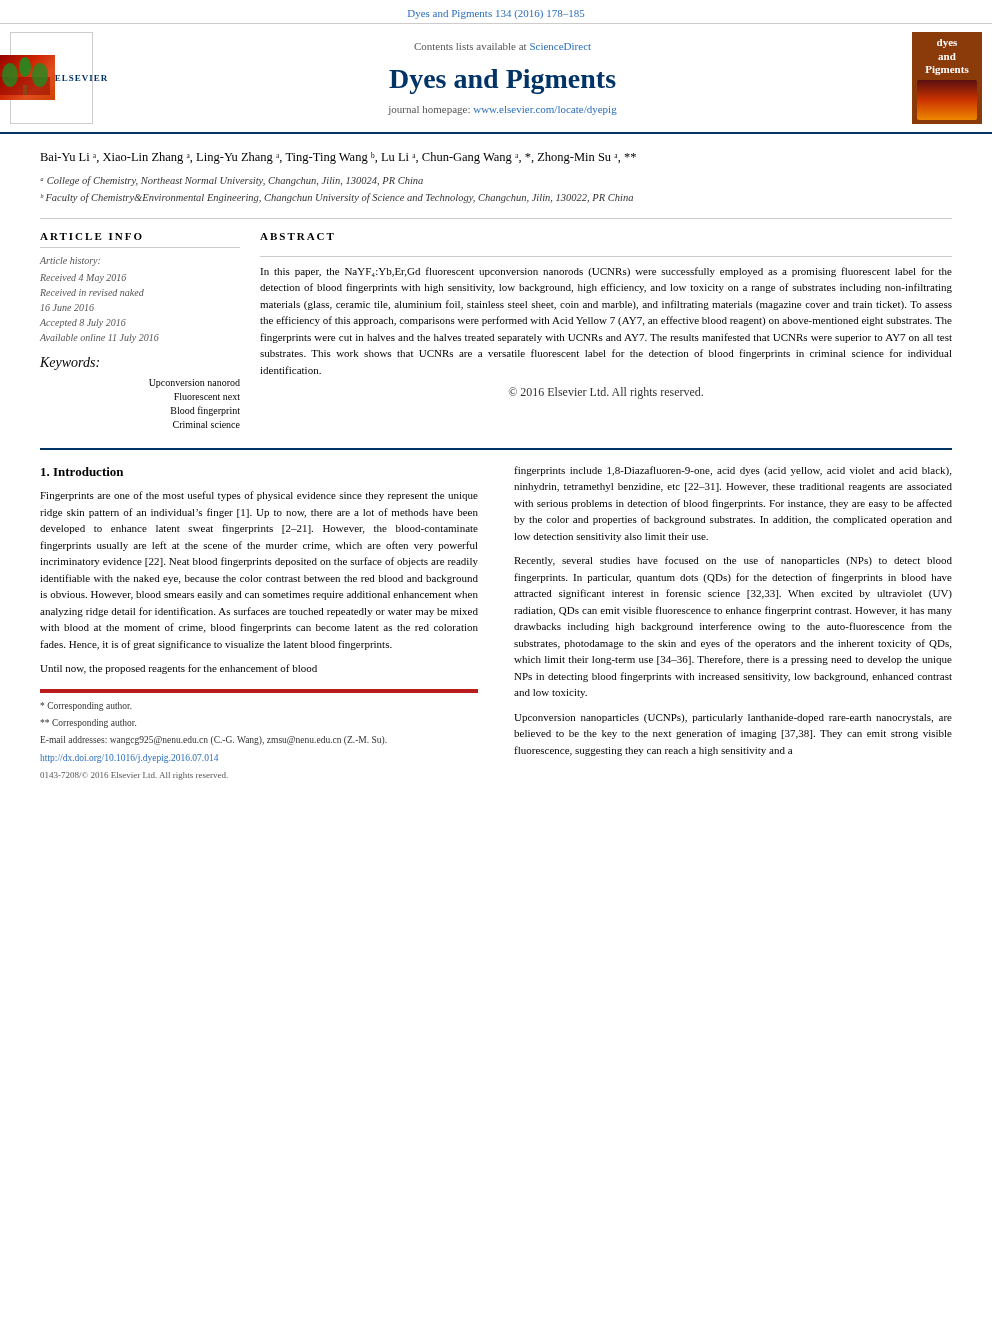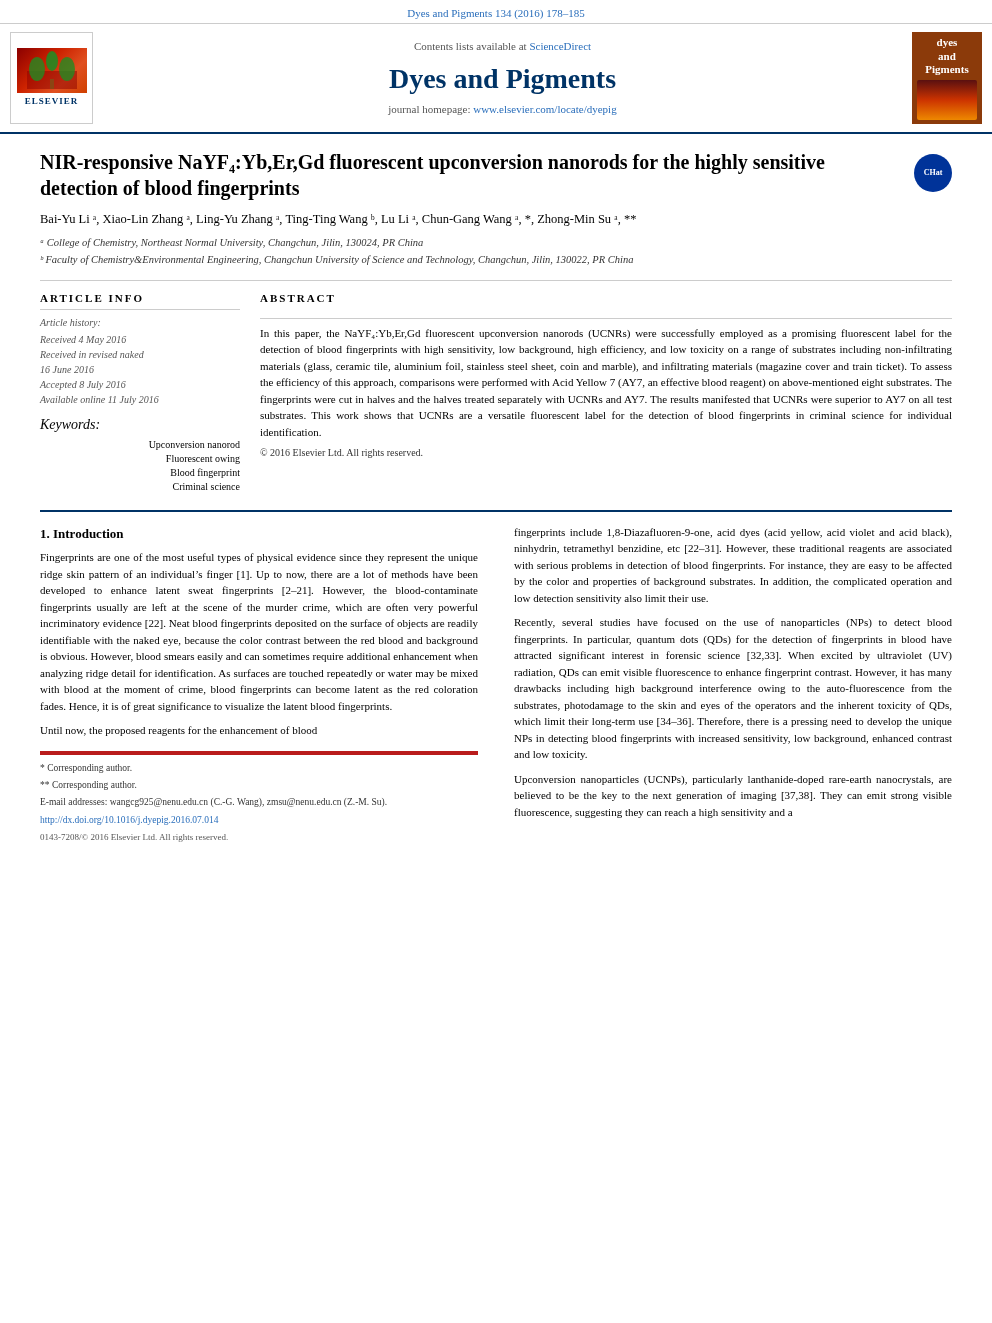--- a/index.html
+++ b/index.html
@@ -22,21 +22,21 @@
     .header-section {
       display: flex;
       align-items: stretch;
       border-bottom: 2px solid #003366;
       padding: 8px 10px;
       gap: 10px;
     }
     .elsevier-logo {
       width: 83px;
       display: flex;
-      flex-direction: column;
+      flex-direction: row;
       align-items: center;
       justify-content: center;
       border: 1px solid #ccc;
       padding: 4px;
       font-size: 9px;
       text-align: center;
     }
     .elsevier-logo-img {
       width: 70px;
       height: 45px;
@@ -191,22 +191,22 @@
       margin-bottom: 6px;
       border-bottom: 1px solid #ccc;
       padding-bottom: 11px;
     }
     .abstract-text {
       font-size: 11px;
       text-align: justify;
       line-height: 1.5;
     }
     .copyright {
-      text-align: left;
-      font-size: 10px;
+      text-align: center;
+      font-size: 12px;
       margin-top: 6px;
       color: #333;
     }
     .section-divider {
       border: none;
       border-top: 2px solid #003366;
       margin: 16px 0 12px 0;
     }
     .body-two-col {
       display: flex;
@@ -283,28 +283,20 @@
       <div>dyes</div>
       <div>and</div>
       <div>Pigments</div>
     </div>
     <div style="width:60px;height:40px;margin-top:4px;background:linear-gradient(to bottom, #5a1010, #cc3300, #ee8800);border-radius:2px;"></div>
   </div>
 </div>
 
 <div class="main-content">
 
-  <div class="article-title">
-    <div style="flex:1;">
-      <span>NIR-responsive NaYF₄:Yb,Er,Gd fluorescent upconversion nanorods for the highly sensitive detection of blood fingerprints</span>
-    </div>
-    <div class="crossmark">
-      <div style="font-size:8px;font-weight:bold;">CHat</div>
-    </div>
-  </div>
 
   <div class="authors">
     <span>Bai-Yu Li&nbsp;ᵃ, Xiao-Lin Zhang&nbsp;ᵃ, Ling-Yu Zhang&nbsp;ᵃ, Ting-Ting Wang&nbsp;ᵇ, Lu Li&nbsp;ᵃ, Chun-Gang Wang&nbsp;ᵃ,&nbsp;*, Zhong-Min Su&nbsp;ᵃ,&nbsp;**</span>
   </div>
 
   <div class="affiliations">
     <p>ᵃ College of Chemistry, Northeast Normal University, Changchun, Jilin, 130024, PR China</p>
     <p>ᵇ Faculty of Chemistry&amp;Environmental Engineering, Changchun University of Science and Technology, Changchun, Jilin, 130022, PR China</p>
   </div>
 
@@ -316,21 +308,21 @@
         <div class="article-history-title">Article history:</div>
         <p>Received 4 May 2016</p>
         <p>Received in revised naked</p>
         <p>16 June 2016</p>
         <p>Accepted 8 July 2016</p>
         <p>Available online 11 July 2016</p>
       </div>
       <div class="keywords-section">
         <div class="keywords-title">Keywords:</div>
         <div class="keyword">Upconversion nanorod</div>
-        <div class="keyword">Fluorescent owing</div>
+        <div class="keyword">Fluorescent next</div>
         <div class="keyword">Blood fingerprint</div>
         <div class="keyword">Criminal science</div>
       </div>
     </div>
 
     <div class="right-col">
       <div class="abstract-title">ABSTRACT</div>
       <div class="abstract-text">In this paper, the NaYF₄:Yb,Er,Gd fluorescent upconversion nanorods (UCNRs) were successfully employed as a promising fluorescent label for the detection of blood fingerprints with high sensitivity, low background, high efficiency, and low toxicity on a range of substrates including non-infiltrating materials (glass, ceramic tile, aluminium foil, stainless steel sheet, coin and marble), and infiltrating materials (magazine cover and train ticket). To assess the efficiency of this approach, comparisons were performed with Acid Yellow 7 (AY7, an effective blood reagent) on above-mentioned eight substrates. The fingerprints were cut in halves and the halves treated separately with UCNRs and AY7. The results manifested that UCNRs were superior to AY7 on all test substrates. This work shows that UCNRs are a versatile fluorescent label for the detection of blood fingerprints in criminal science for individual identification.</div>
       <div class="copyright">© 2016 Elsevier Ltd. All rights reserved.</div>
     </div>

